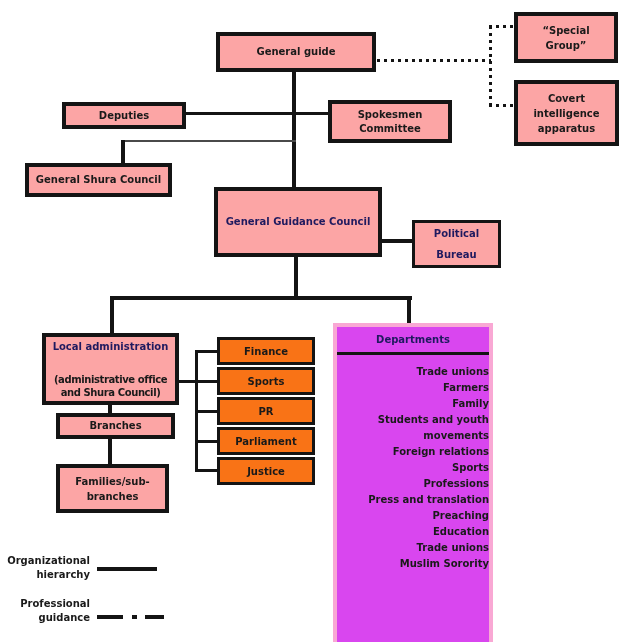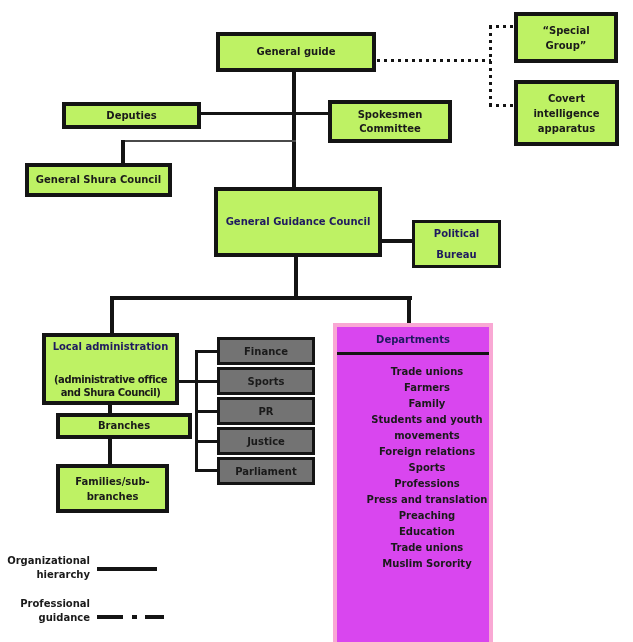--- a/index.html
+++ b/index.html
@@ -2,36 +2,36 @@
 <html><head>
 <meta charset="utf-8">
 <style>
   html,body{margin:0;padding:0;background:#ffffff;}
   .canvas{
     position:relative;width:633px;height:642px;background:#ffffff;overflow:hidden;
     font-family:"DejaVu Sans","Liberation Sans",sans-serif;
     font-weight:bold;color:#1a1a1a;font-size:10px;
   }
   .box{
-    position:absolute;border:4px solid #141414;background:#bef264;
+    position:absolute;border:4px solid #141414;background:#fca5a5;
     display:flex;flex-direction:column;align-items:center;justify-content:center;
     text-align:center;line-height:14px;box-sizing:border-box;
   }
   .b3{border-width:3px;}
   .blue{color:#1f1a5f;}
   .hline,.vline{position:absolute;background:#141414;}
   .dot-h{position:absolute;height:3px;background-image:repeating-linear-gradient(90deg,#141414 0 3px,transparent 3px 7px);}
   .dot-v{position:absolute;width:3px;background-image:repeating-linear-gradient(180deg,#141414 0 3px,transparent 3px 7px);}
   .committees{position:absolute;left:217px;top:337px;width:98px;display:flex;flex-direction:column;gap:2px;}
-  .cbox{border:3px solid #141414;background:#737373;height:28px;box-sizing:border-box;
+  .cbox{border:3px solid #141414;background:#f97316;height:28px;box-sizing:border-box;
         display:flex;align-items:center;justify-content:center;text-align:center;}
   .departments{position:absolute;left:333px;top:323px;width:160px;height:328px;
         border:4px solid #f9a8d4;background:#d946ef;box-sizing:border-box;}
   .dept-header{height:25px;border-bottom:3px solid #141414;display:flex;align-items:center;justify-content:center;}
-  .dept-items{padding-top:9px;line-height:16px;text-align:center;margin-left:28px;}
+  .dept-items{padding-top:9px;line-height:16px;text-align:right;margin-left:28px;}
   .ladm-title{margin-bottom:19px;}
   .ladm-sub{line-height:13px;letter-spacing:-0.4px;}
   .two-line{line-height:15px;}
   .pb{line-height:21px;}
   .legend-label{position:absolute;text-align:right;line-height:14px;width:90px;}
   .dash{display:inline-block;background:#141414;height:4px;vertical-align:middle;}
 </style>
 </head>
 <body>
 
@@ -66,21 +66,21 @@
   </div>
 
   <div class="box two-line" style="left:514px;top:12px;width:104px;height:51px;padding:0 6px">
     <span>“Special Group”</span>
   </div>
 
   <div class="box two-line" style="left:514px;top:80px;width:105px;height:66px;padding:8px 4px">
     <span>Covert intelligence apparatus</span>
   </div>
 
-  <div class="box" style="left:62px;top:102px;width:139px;height:27px">
+  <div class="box" style="left:62px;top:102px;width:124px;height:27px">
     <span>Deputies</span>
   </div>
 
   <div class="box" style="left:328px;top:100px;width:124px;height:43px;padding:0 10px">
     <span>Spokesmen Committee</span>
   </div>
 
   <div class="box" style="left:25px;top:163px;width:147px;height:34px">
     <span>General Shura Council</span>
   </div>
@@ -91,21 +91,21 @@
 
   <div class="box b3 pb" style="left:412px;top:220px;width:89px;height:48px">
     <span class="blue">Political Bureau</span>
   </div>
 
   <div class="box" style="left:42px;top:333px;width:137px;height:72px;padding:0 2px">
     <span class="blue ladm-title">Local administration</span>
     <span class="ladm-sub">(administrative office and Shura Council)</span>
   </div>
 
-  <div class="box" style="left:56px;top:413px;width:136px;height:26px">
+  <div class="box" style="left:56px;top:413px;width:119px;height:26px">
     <span>Branches</span>
   </div>
 
   <div class="box two-line" style="left:56px;top:464px;width:113px;height:49px;padding:0 17px">
     <span>Families/sub-branches</span>
   </div>
 
   <div class="committees">
 
       <div class="cbox">
@@ -114,25 +114,25 @@
 
       <div class="cbox">
         <span>Sports</span>
       </div>
 
       <div class="cbox">
         <span>PR</span>
       </div>
 
       <div class="cbox">
-        <span>Justice</span>
+        <span>Parliament</span>
       </div>
 
       <div class="cbox">
-        <span>Parliament</span>
+        <span>Justice</span>
       </div>
     </div>
 
   <div class="departments">
     <div class="dept-header">
       <span class="blue">Departments</span>
     </div>
     <div class="dept-items">
 
         <div>Trade unions</div>

